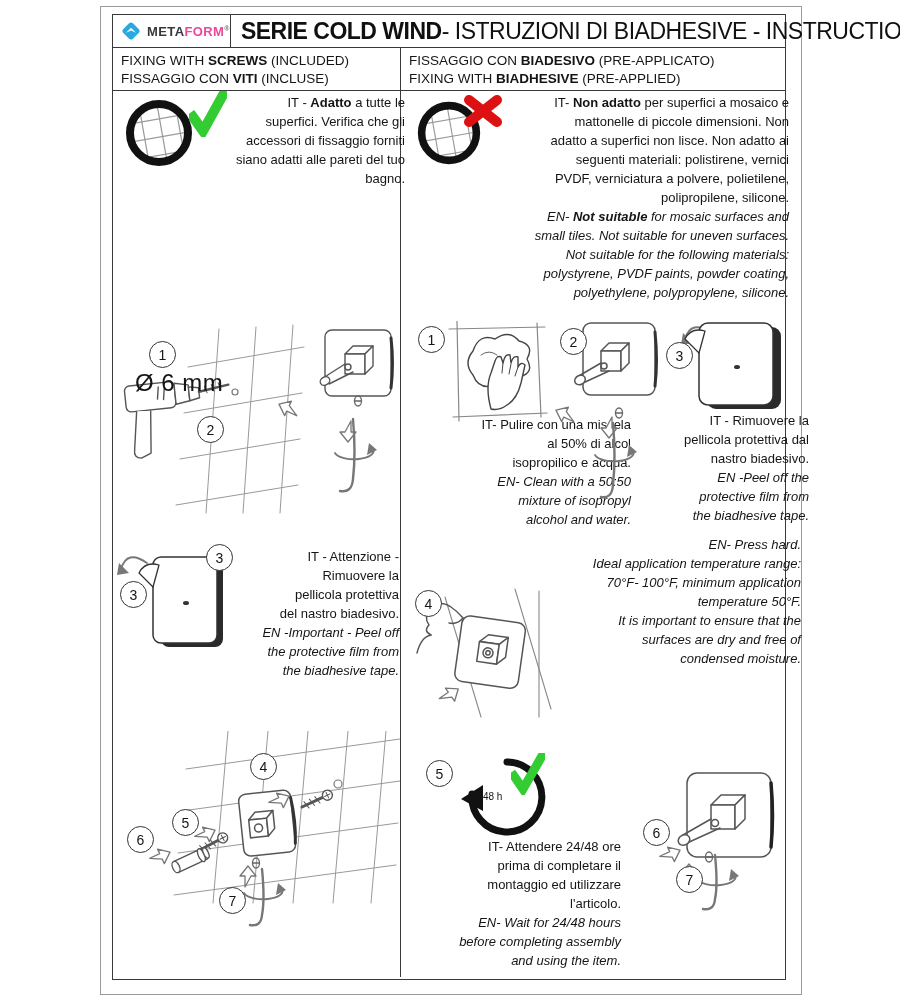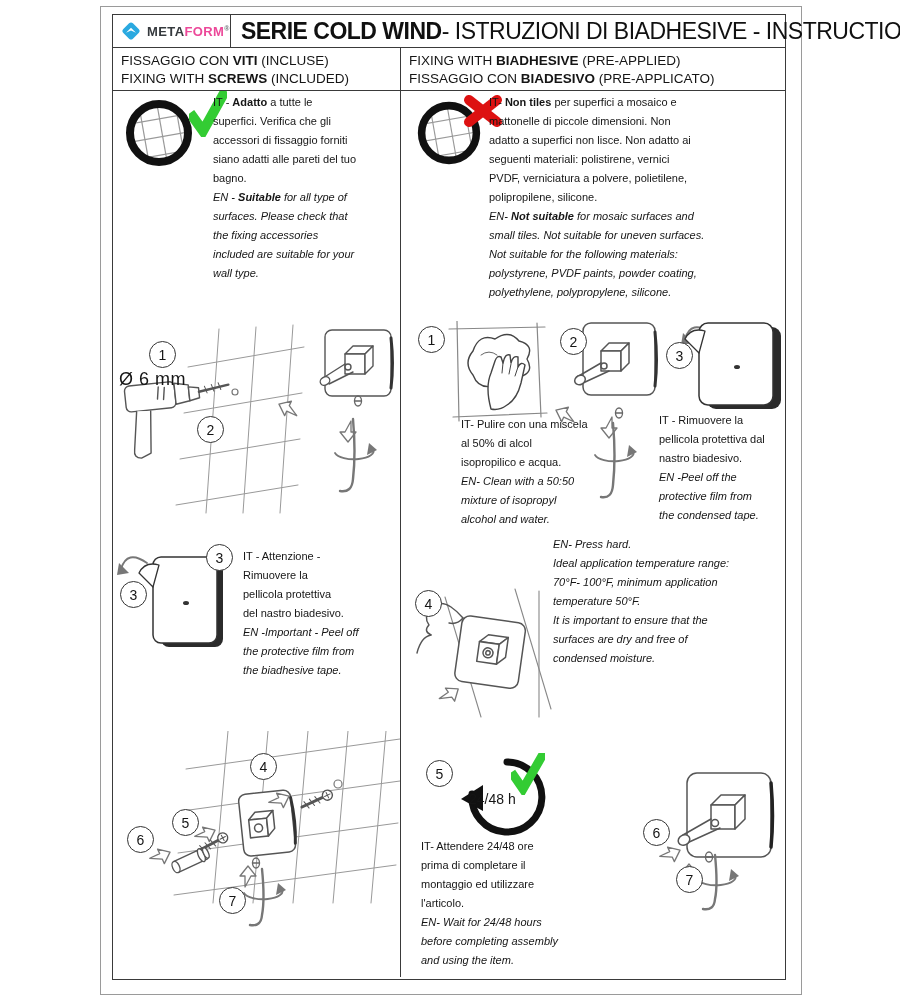--- a/index.html
+++ b/index.html
@@ -14,25 +14,25 @@
   .title-cell{flex:1;display:flex;align-items:center;padding-left:10px;font-size:23px;letter-spacing:-.5px;white-space:nowrap;color:#101010;}
   .subheader-row{display:flex;height:43px;border-bottom:1.5px solid #3a3a3a;box-sizing:border-box;font-size:13.5px;}
   .sub-cell{padding:4px 0 0 8px;line-height:17.5px;white-space:nowrap;}
   .sub-left{width:288px;border-right:1.5px solid #3a3a3a;box-sizing:border-box;}
   .sub-right{flex:1;}
   .content{display:flex;height:886px;}
   .col{position:relative;}
   .col-left{width:288px;border-right:1.5px solid #3a3a3a;box-sizing:border-box;}
   .col-right{flex:1;}
   .blk{position:absolute;}
-  .txt{position:absolute;font-size:11px;line-height:19px;white-space:pre-line;}
+  .txt{position:absolute;font-size:13px;line-height:19px;white-space:pre-line;text-align:right;}
   .en{font-style:italic;}
   .num{position:absolute;width:25px;height:25px;border:1.4px solid #333;border-radius:50%;display:flex;align-items:center;justify-content:center;font-size:14px;background:#fff;z-index:3;}
-  .biglabel{position:absolute;font-size:18px;font-weight:500;letter-spacing:.5px;white-space:nowrap;}
-  .clocklabel{position:absolute;font-size:14px;font-weight:500;white-space:nowrap;z-index:2;}
+  .biglabel{position:absolute;font-size:24px;font-weight:500;letter-spacing:.5px;white-space:nowrap;margin-left:16px;}
+  .clocklabel{position:absolute;font-size:10px;font-weight:500;white-space:nowrap;z-index:2;}
   svg{display:block;}
 </style>
 </head>
 <body>
 
 <div class="sheet">
  <div class="table">
 
   <div class="header-row">
     <div class="logo-cell">
@@ -43,26 +43,26 @@
       <span class="logo-text"><span>META</span><span class="logo-light">FORM</span><span class="logo-reg">®</span></span>
     </div>
     <div class="title-cell">
           <b>SERIE COLD WIND</b>
           <span> - ISTRUZIONI DI BIADHESIVE - INSTRUCTIONS</span>
         </div>
   </div>
 
   <div class="subheader-row">
     <div class="sub-cell sub-left">
+      <div><span>FIXING WITH </span><b>SCREWS</b><span> (INCLUDED)</span></div>
       <div><span>FISSAGGIO CON </span><b>VITI</b><span> (INCLUSE)</span></div>
-      <div><span>FIXING WITH </span><b>SCREWS</b><span> (INCLUDED)</span></div>
     </div>
     <div class="sub-cell sub-right">
+      <div><span>FISSAGGIO CON </span><b>BIADESIVO</b><span> (PRE-APPLICATO)</span></div>
       <div><span>FIXING WITH </span><b>BIADHESIVE</b><span> (PRE-APPLIED)</span></div>
-      <div><span>FISSAGGIO CON </span><b>BIADESIVO</b><span> (PRE-APPLICATO)</span></div>
     </div>
   </div>
 
   <div class="content">
 
    <div class="col col-left">
 
     <div class="blk" style="left:10px;top:6px;">
       <svg width="72" height="72" viewBox="0 0 72 72">
               <defs>
@@ -86,25 +86,21 @@
     <div class="blk" style="left:76px;top:0;">
       <svg width="38" height="46" viewBox="0 0 38 46">
               <polyline points="4,26 14,40 34,4" fill="none" stroke="#33cc33" stroke-width="10" stroke-linecap="square" stroke-linejoin="miter"></polyline>
             </svg>
     </div>
     <div class="txt" style="left:100px;top:2px;width:192px;"><span>IT - </span><b>Adatto</b><span> a tutte le
 superfici. Verifica che gli
 accessori di fissaggio forniti
 siano adatti alle pareti del tuo
 bagno.
-</span><span class="en"><span>EN - </span><b>Suitable</b><span> for all type of
-surfaces. Please check that
-the fixing accessories
-included are suitable for your
-wall type.</span></span></div>
+</span></div>
 
     <div class="blk" style="left:3px;top:232px;">
       <svg width="282" height="198" viewBox="0 0 282 198" fill="none" stroke-linecap="round" stroke-linejoin="round">
         <g stroke="#999" stroke-width="1">
           <line x1="103" y1="6" x2="90" y2="190"></line>
                 <line x1="140" y1="4" x2="127" y2="190"></line>
                 <line x1="177" y1="2" x2="164" y2="190"></line>
           <line x1="72" y1="44" x2="188" y2="24"></line>
                 <line x1="68" y1="90" x2="186" y2="70"></line>
                 <line x1="64" y1="136" x2="184" y2="116"></line>
@@ -264,21 +260,21 @@
             </svg>
     </div>
     <div class="blk" style="left:60px;top:0;">
       <svg width="44" height="40" viewBox="0 0 44 40">
               <g stroke="#dd1111" stroke-width="10" stroke-linecap="round">
                 <line x1="8" y1="9" x2="36" y2="31"></line>
                 <line x1="36" y1="9" x2="8" y2="31"></line>
               </g>
             </svg>
     </div>
-    <div class="txt" style="left:88px;top:2px;width:300px;"><span>IT- </span><b>Non tiles</b><span> per superfici a mosaico e
+    <div class="txt" style="left:88px;top:2px;width:300px;"><span>IT- </span><b>Non adatto</b><span> per superfici a mosaico e
 mattonelle di piccole dimensioni. Non
 adatto a superfici non lisce. Non adatto ai
 seguenti materiali: polistirene, vernici
 PVDF, verniciatura a polvere, polietilene,
 polipropilene, silicone.
 </span><span class="en"><span>EN- </span><b>Not suitable</b><span> for mosaic surfaces and
 small tiles. Not suitable for uneven surfaces.
 Not suitable for the following materials:
 polystyrene, PVDF paints, powder coating,
 polyethylene, polypropylene, silicone.</span></span></div>
@@ -350,21 +346,21 @@
           <path d="M2,30 L-12,16 Q-6,4 8,8 Z" fill="#fff" stroke="#333" stroke-width="1.3"></path>
           <ellipse cx="40" cy="44" rx="3" ry="2" fill="#333"></ellipse>
         </g>
       </svg>
     </div>
     <div class="txt" style="left:258px;top:320px;width:150px;"><span>IT - Rimuovere la
 pellicola protettiva dal
 nastro biadesivo.
 </span><span class="en">EN -Peel off the
 protective film from
-the condensed tape.</span></div>
+the biadhesive tape.</span></div>
 
     <div class="txt" style="left:152px;top:444px;width:248px;"><span class="en">EN- Press hard.
 Ideal application temperature range:
 70°F- 100°F, minimum application
 temperature 50°F.
 It is important to ensure that the
 surfaces are dry and free of
 condensed moisture.</span></div>
     <div class="blk" style="left:10px;top:496px;">
       <svg width="145" height="132" viewBox="0 0 145 132" fill="none" stroke-linecap="round" stroke-linejoin="round">

